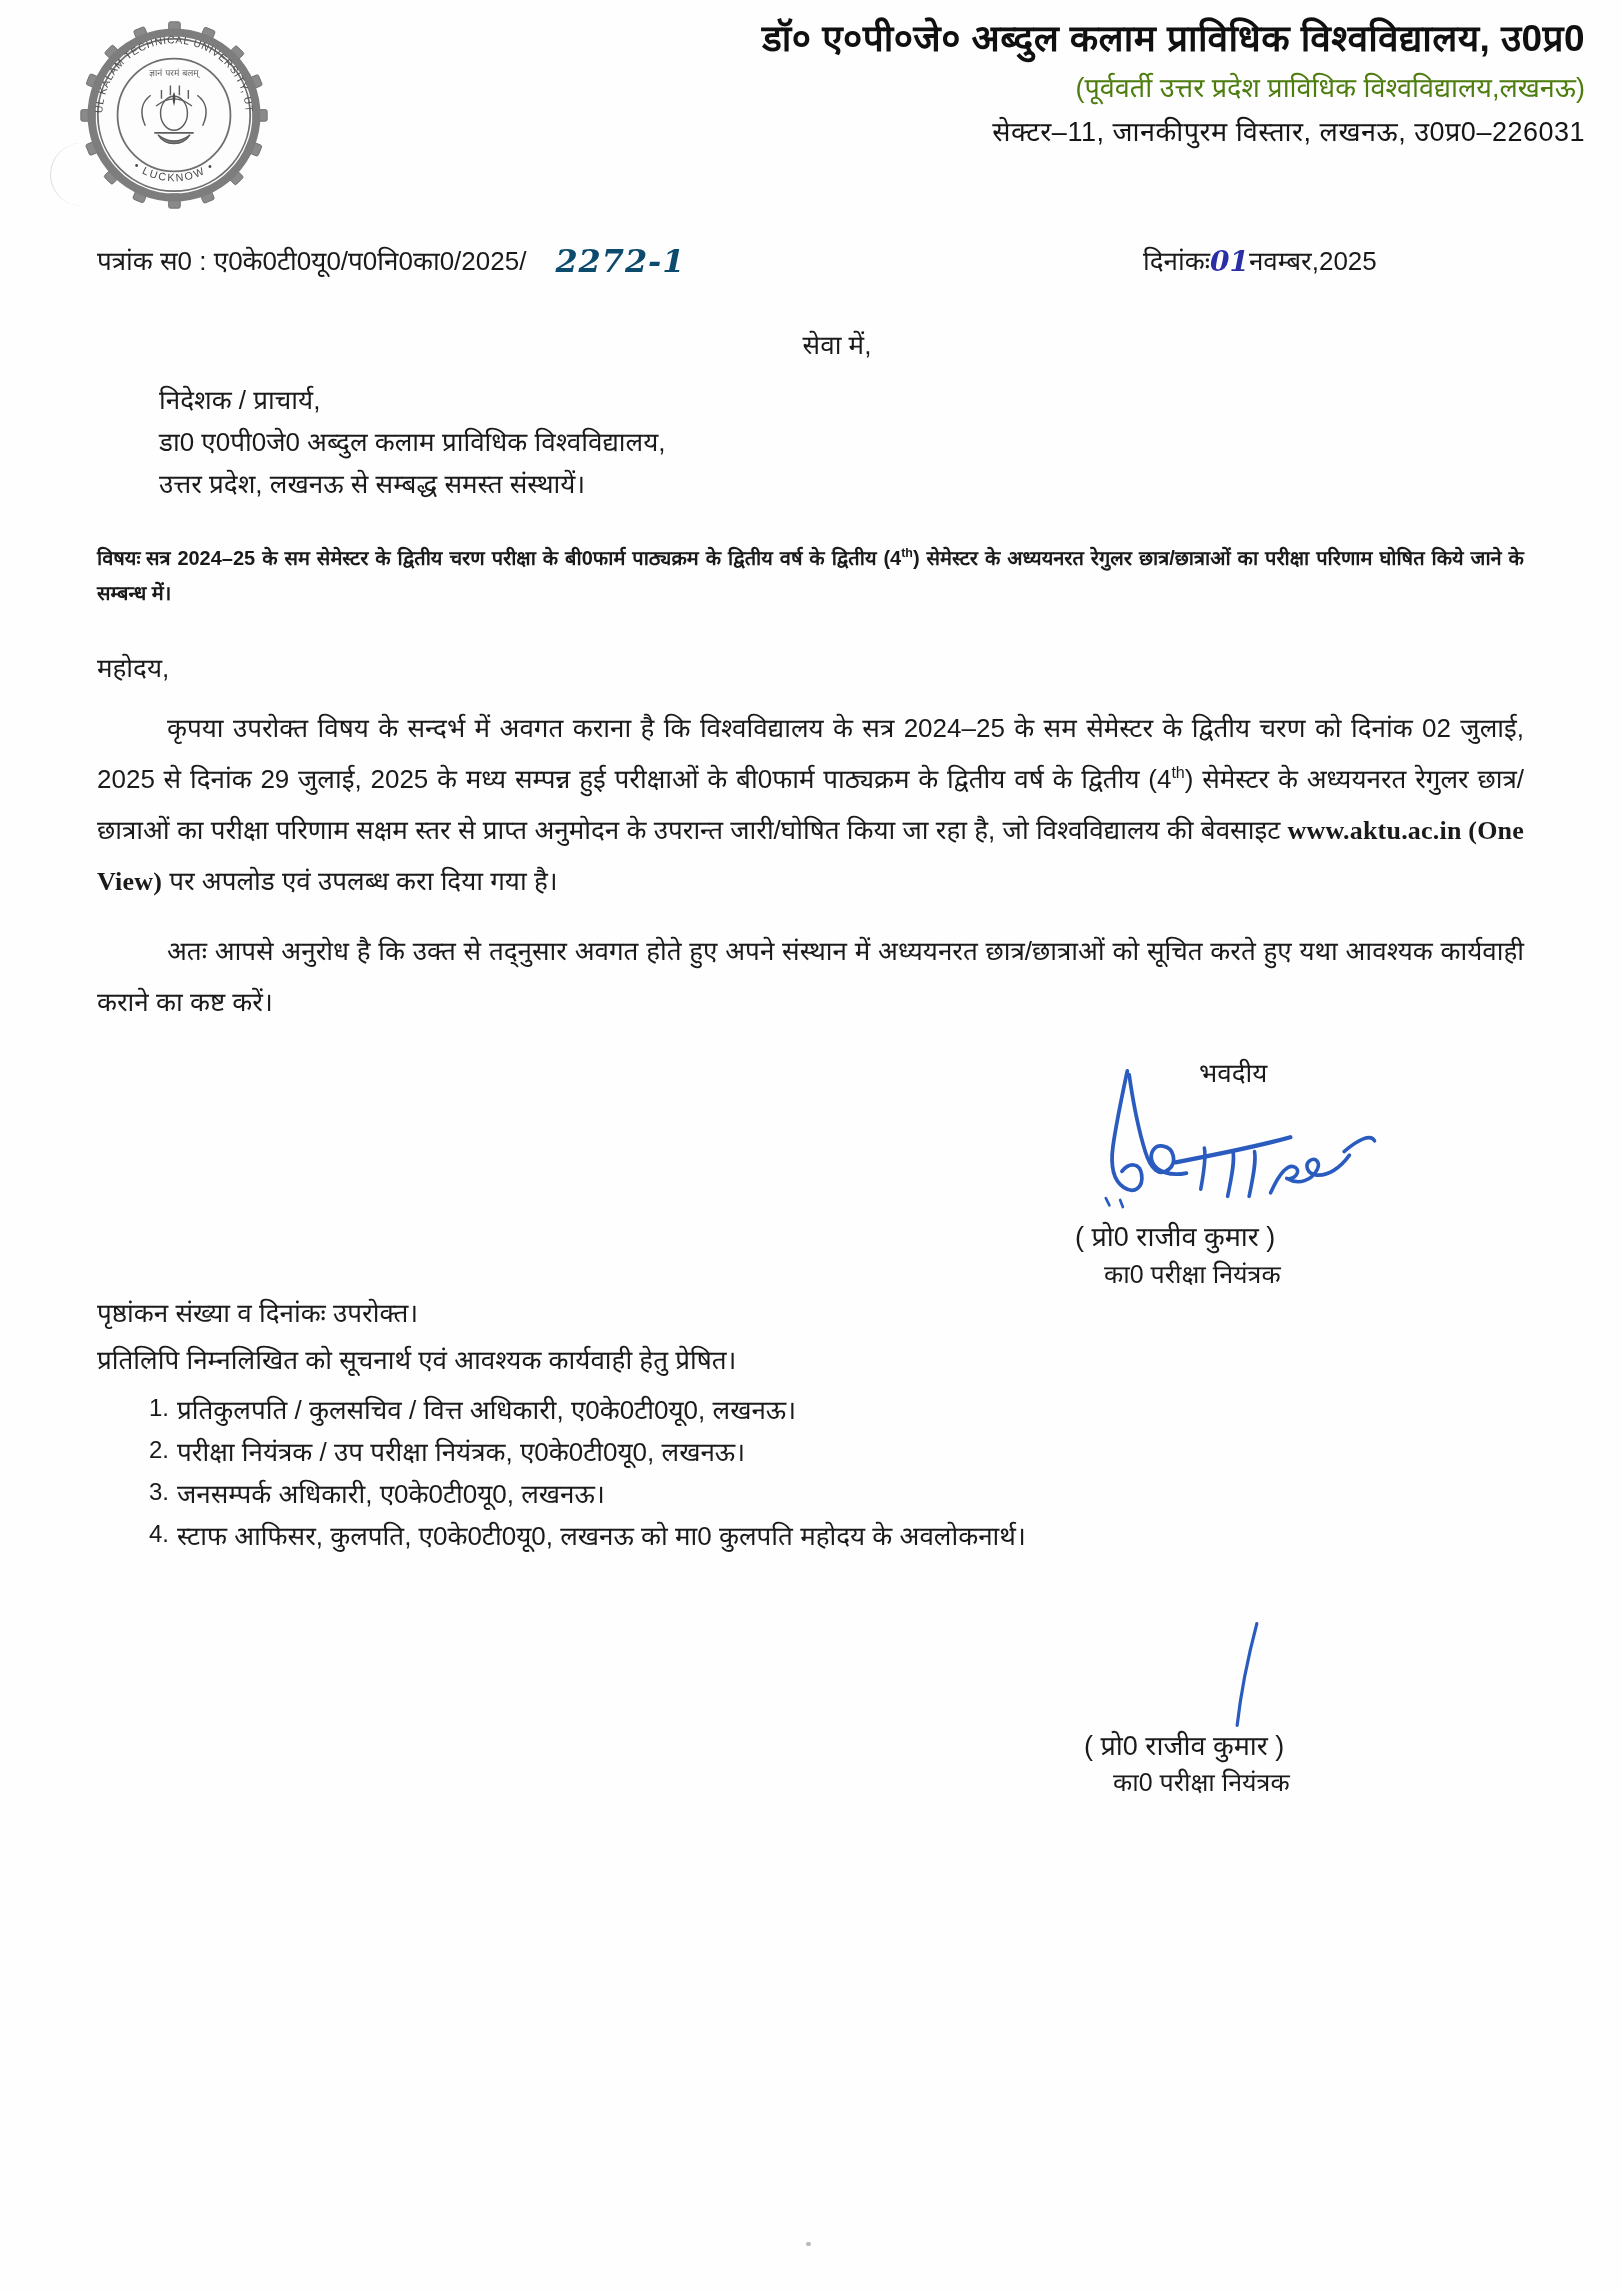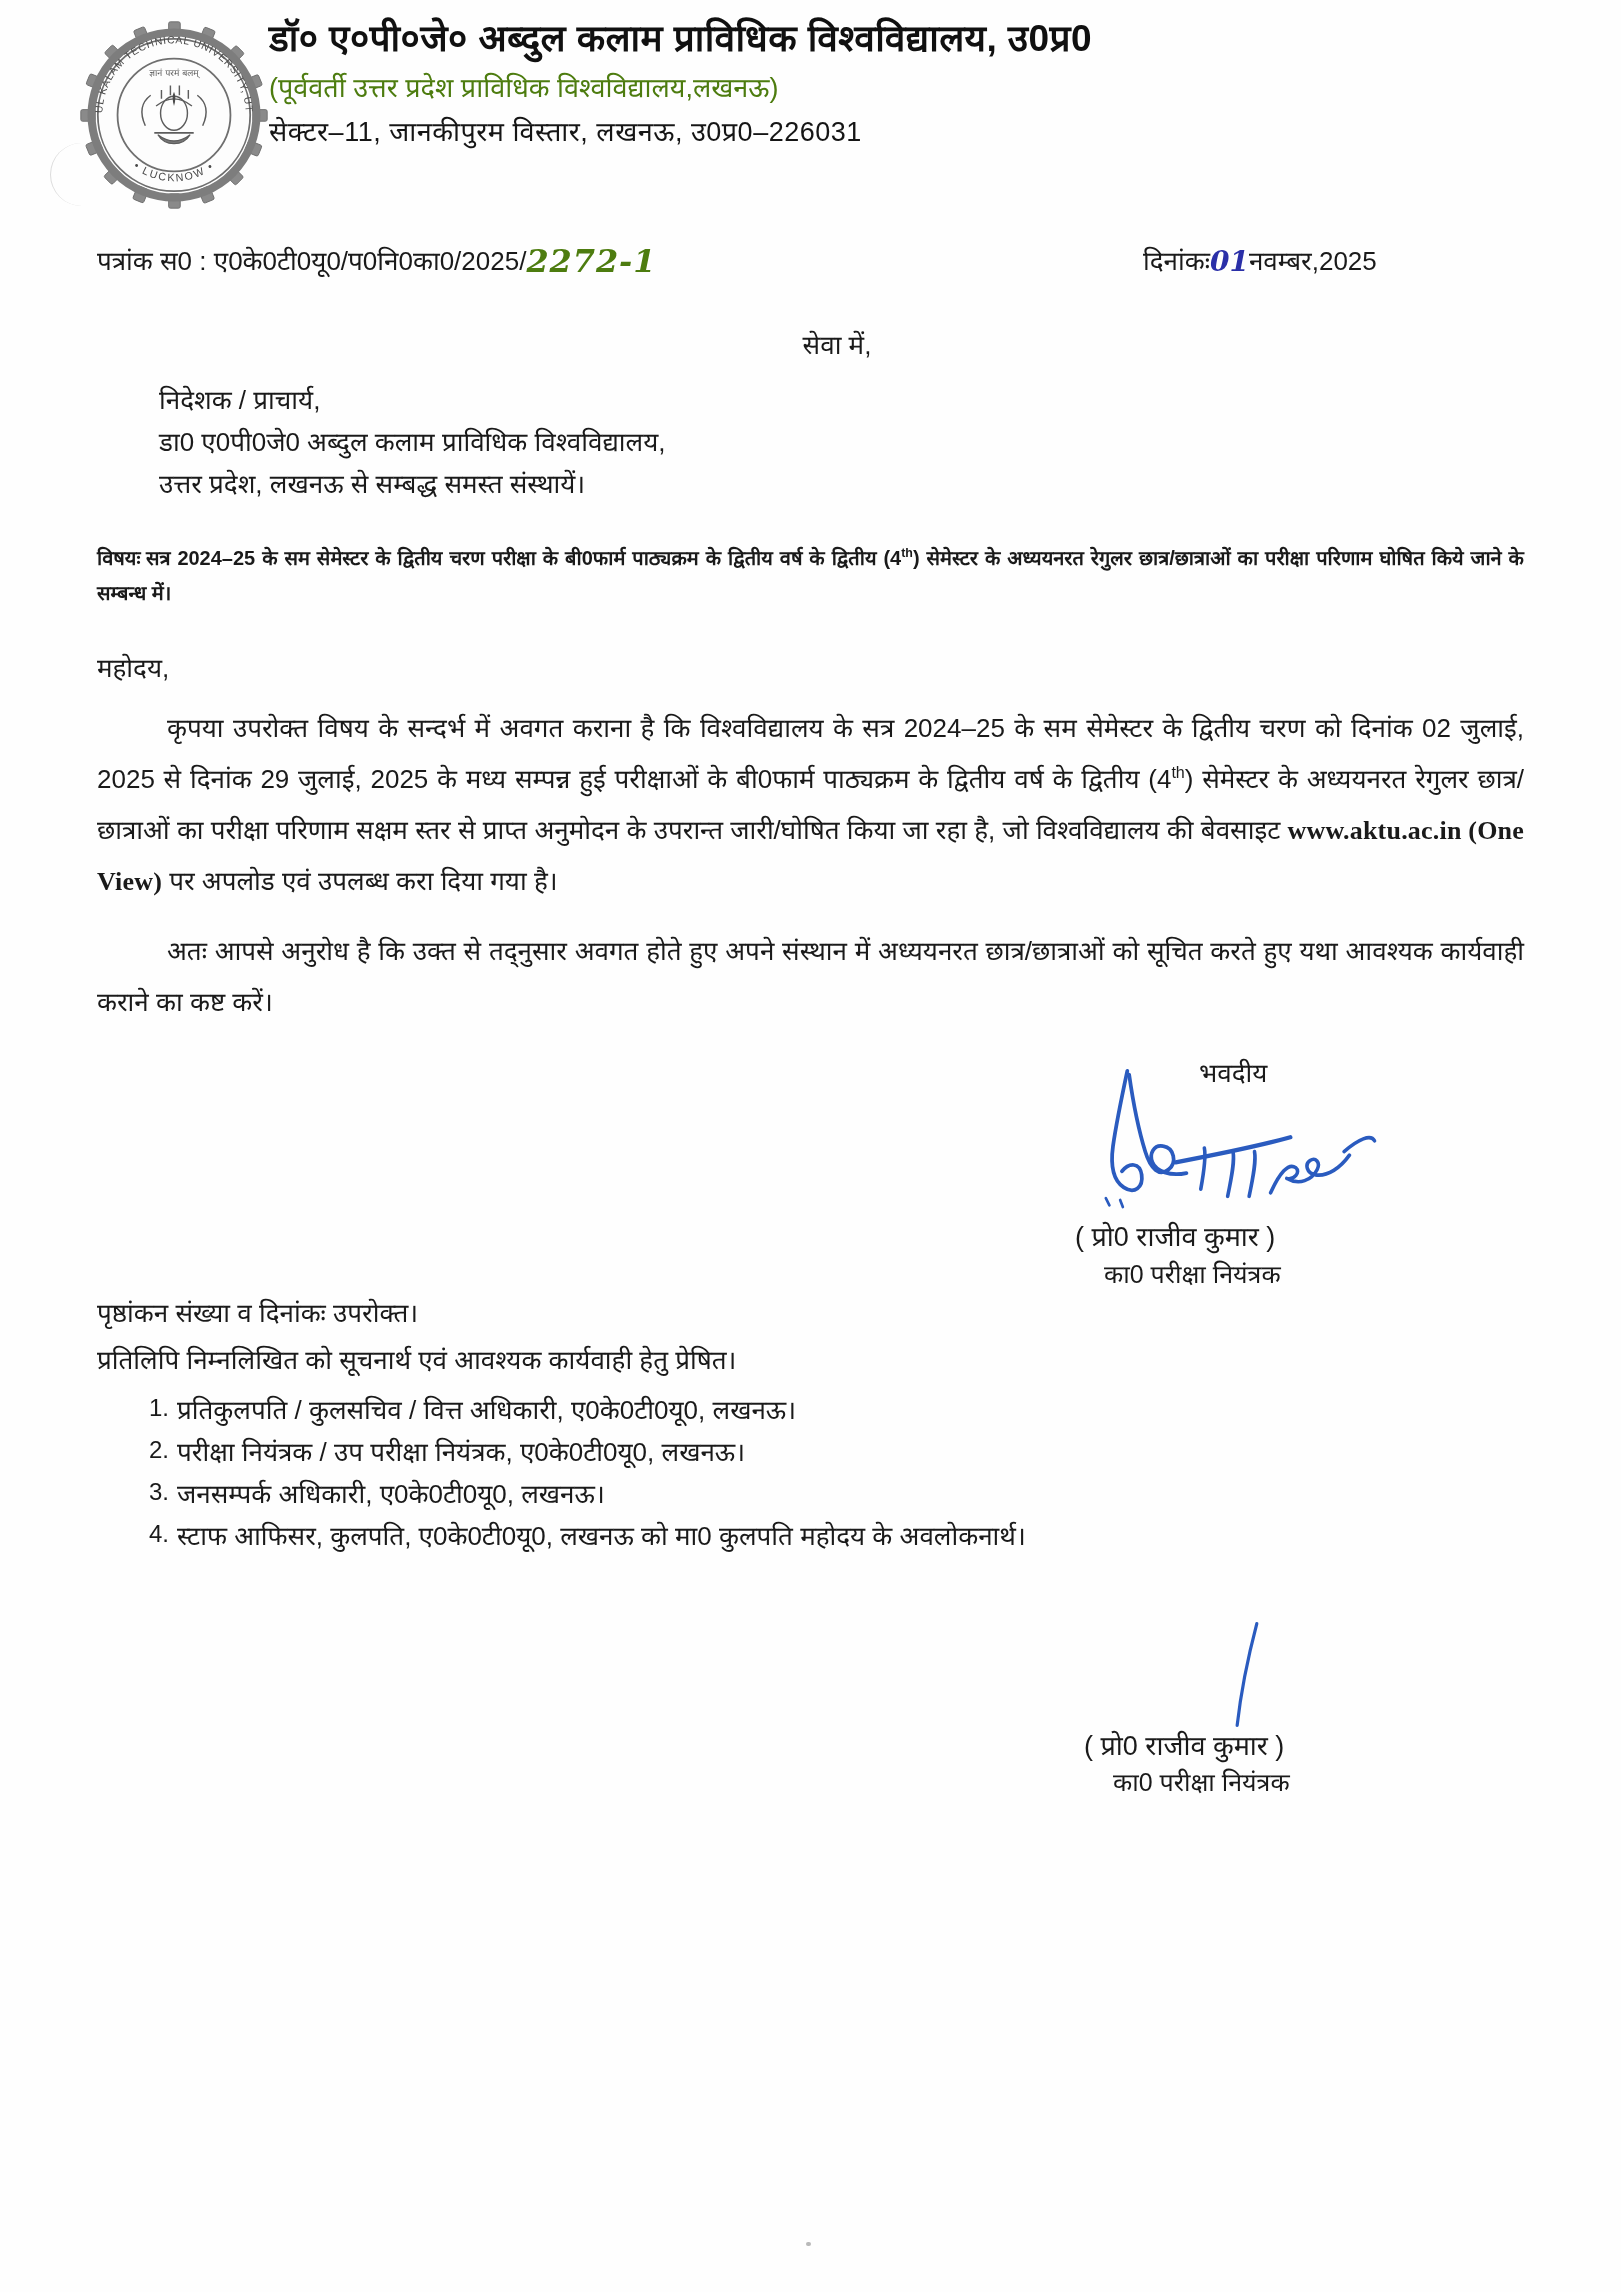--- a/index.html
+++ b/index.html
@@ -32,21 +32,21 @@
     width: 190px;
     height: 190px;
   }
   .seal svg { display: block; width: 190px; height: 190px; }
 
   .head-text {
     position: absolute;
     left: 269px;
     right: 36px;
     top: 16px;
-    text-align: left;
+    text-align: right;
   }
   .head-line1 {
     font-size: 37px;
     font-weight: 700;
     letter-spacing: 0.4px;
     color: #101010;
     line-height: 1.22;
     white-space: nowrap;
   }
   .head-line2 {
@@ -80,26 +80,27 @@
   }
   .dateline {
     position: absolute;
     left: 1143px;
     top: 0;
     font-size: 26px;
     white-space: nowrap;
   }
   .hw {
     font-family: "DejaVu Serif", serif;
-    color: #4d7c0f;
+    color: #0c4a6e;
     font-size: 32px;
     font-style: italic;
     font-weight: 600;
     letter-spacing: 0.9px;
     vertical-align: -1.8px;
+    margin-left: 29px;
   }
   .hw-small {
     font-family: "DejaVu Serif", serif;
     color: #2a2fa8;
     font-size: 28px;
     font-style: italic;
     font-weight: 600;
     vertical-align: -0.9px;
   }
 

